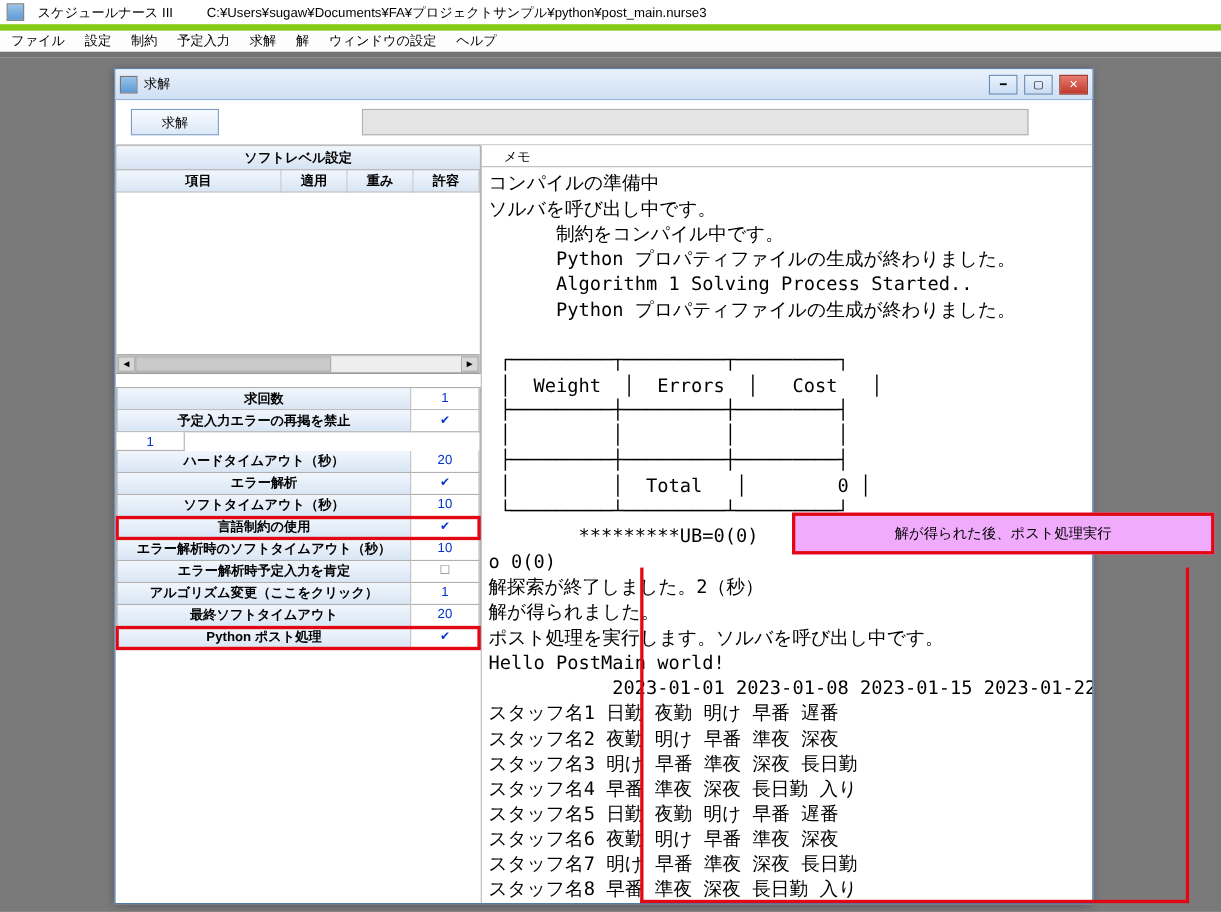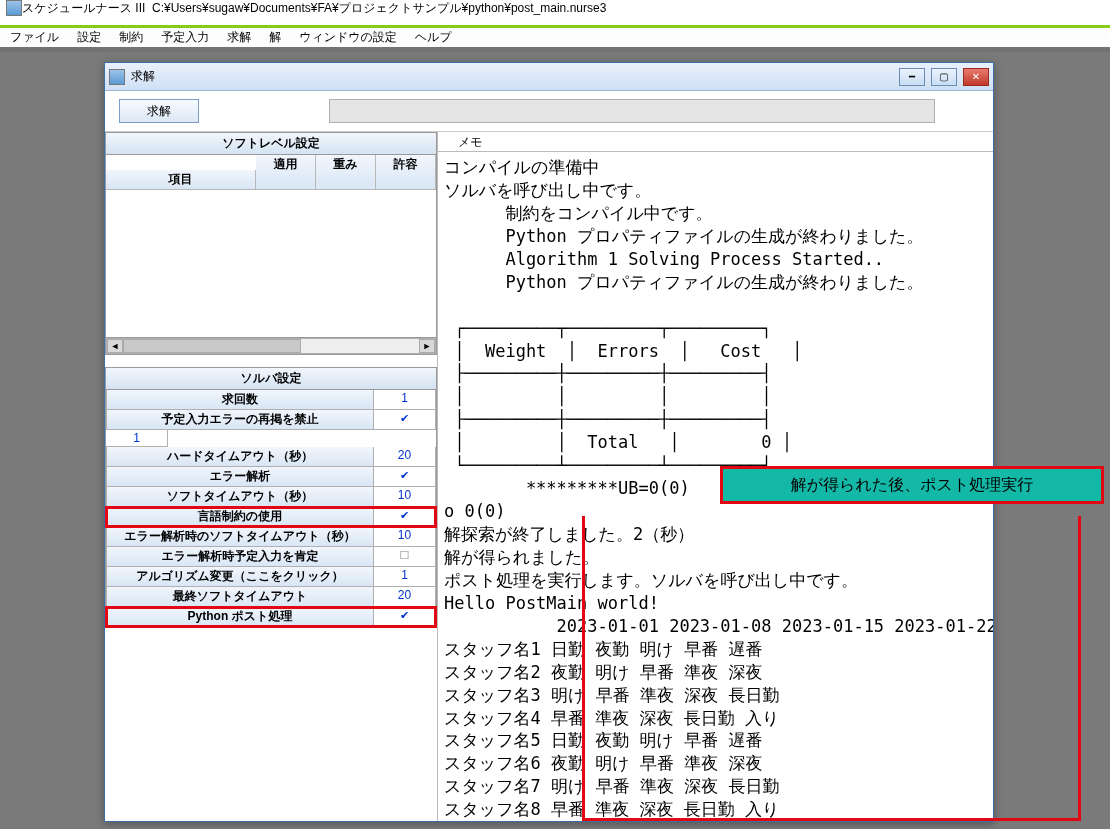--- a/index.html
+++ b/index.html
@@ -8,24 +8,25 @@
     font-size: 12px;
     background: #fff;
     width: 1110px;
     height: 829px;
     overflow: hidden;
     position: relative;
   }
   .app-titlebar {
     height: 28px;
     display: flex;
+    align-items: center;
     padding: 0 6px;
     background: #fff;
-    border-bottom: 3px solid #84cc16;
-    gap: 0;
+    border-bottom: 6px solid #84cc16;
+    gap: 12px;
   }
   .app-icon {
     width: 16px; height: 16px;
     background: linear-gradient(#9cc3e8,#5a9bd5);
     border: 1px solid #777;
   }
   .menubar {
     height: 24px;
     display: flex;
     align-items: center;
@@ -195,22 +196,22 @@
     background: #e9e9e9;
     border-left: 1px solid #b0b0b0;
   }
   .vscroll .ar { height:16px; background:#d8d8d8; border:1px solid #aaa; text-align:center; font-size:9px; line-height:14px;}
   .vscroll .thumb { position:absolute; top:16px; height:40px; left:1px; right:1px; background:#c9c9c9; border:1px solid #aaa;}
   .callout {
     position: absolute;
     right: 6px; top: 466px;
     width: 384px; height: 38px;
     border: 3px solid #e30613;
-    background: #14b8a6;
-    font-size: 16px;
+    background: #f0abfc;
+    font-size: 13px;
     display:flex; align-items:center; justify-content:center;
     z-index: 50;
   }
   .log-box {
     position: absolute;
     left: 582px;
     top: 516px;
     width: 499px;
     height: 305px;
     border: 3px solid #e30613;
@@ -255,37 +256,36 @@
       <div class="solve-btn">求解</div>
       <div class="solve-txtbox"></div>
     </div>
 
     <div class="main-split">
 
       <div class="left-pane">
         <div class="grid soft-grid">
           <div class="grid-title">ソフトレベル設定</div>
           <div class="grid-head" id="soft-head">
-              <div style="width: 150px; flex: 1 1 0%; margin-top: 15px;">項目</div>
+              <div style="width: 150px; flex: 1 1 0%;">項目</div>
               <div style="width: 60px;">適用</div>
               <div style="width: 60px;">重み</div>
               <div style="width: 60px;">許容</div>
             </div>
           <div class="soft-body"></div>
           <div class="hscroll">
             <div class="ar">◄</div>
             <div class="track">
                 <div class="thumb"></div>
               </div>
             <div class="ar">►</div>
           </div>
         </div>
 
         <div class="grid solver-grid">
-          <div class="grid-title">ソルバ設定</div>
           <div id="solver-rows">
               <div class="sg-row">
                 <div class="sg-label">求回数</div>
                 <div class="sg-val">1</div>
               </div>
               <div class="sg-row">
                 <div class="sg-label">予定入力エラーの再掲を禁止</div>
                 <div class="sg-val"><span class="sg-check"></span></div>
               </div>
               <div class="sg-row">

